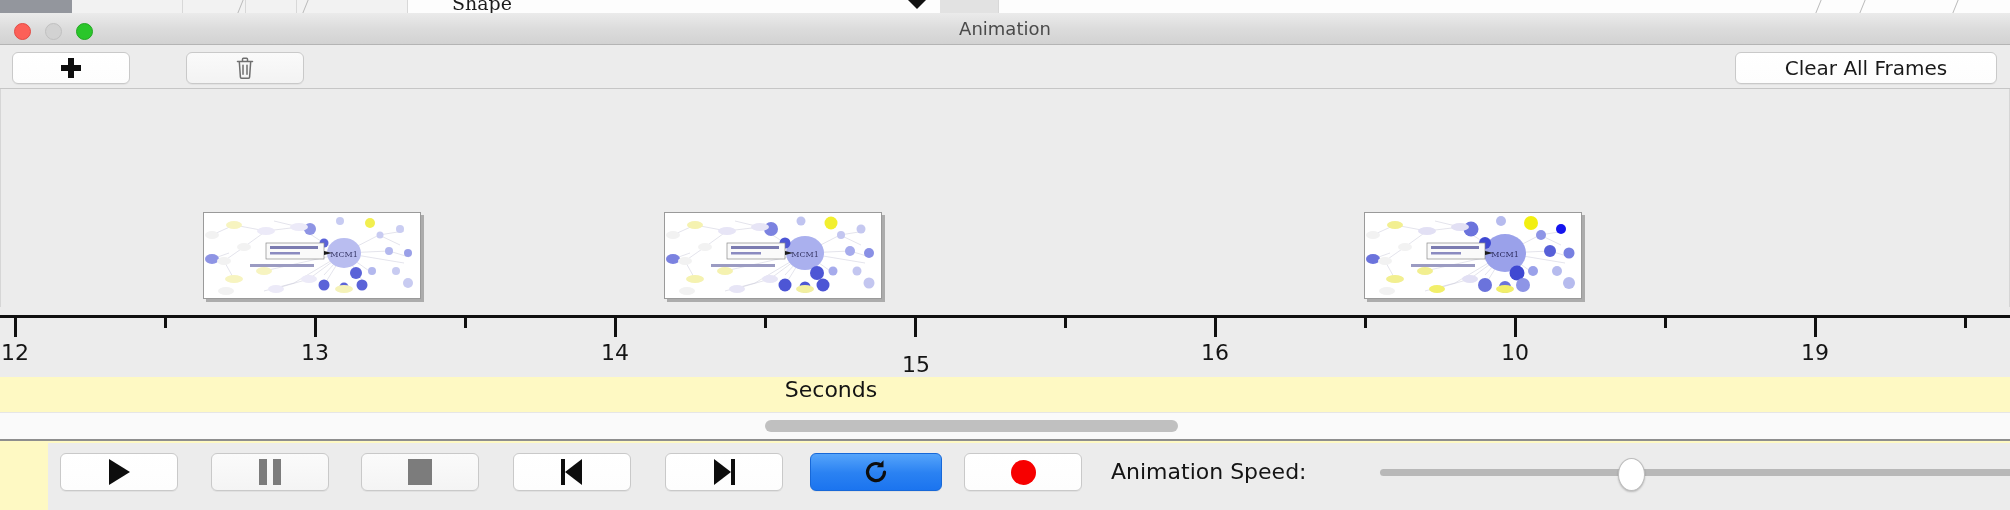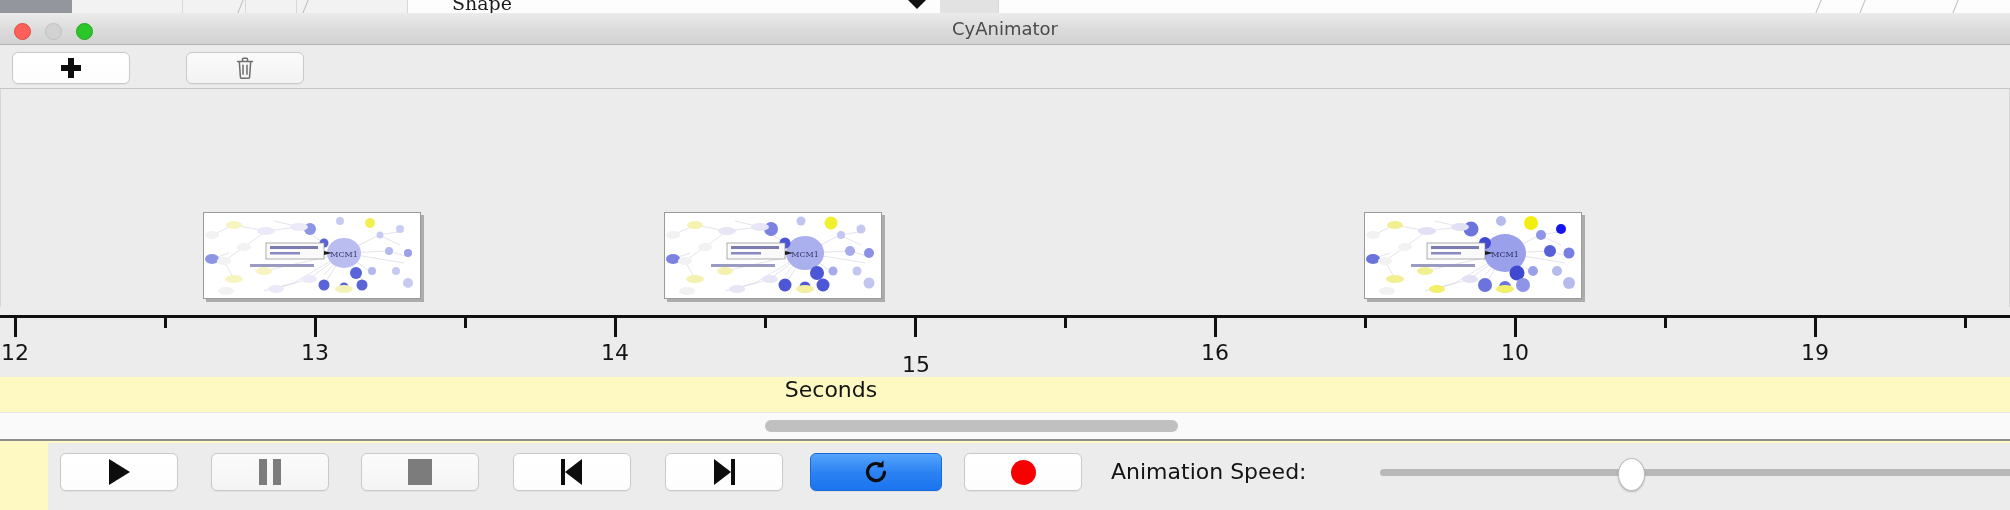--- a/index.html
+++ b/index.html
@@ -323,31 +323,34 @@
     <div class="bg-chunk" style="left:940px;width:58px;background:#e2e2e2;"></div>
     <div class="bg-slash" style="left:1818px;"></div>
     <div class="bg-slash" style="left:1862px;"></div>
     <div class="bg-slash" style="left:1955px;"></div>
   </div>
 
   <div class="titlebar">
     <div class="traffic red"></div>
     <div class="traffic yellow"></div>
     <div class="traffic green"></div>
-    <div class="window-title">CyAnimator</div>
+    <div class="window-title">Animation</div>
   </div>
 
   <div class="toolbar">
     <div class="tb-btn white" id="add-frame-button">
       <span class="plus-icon"></span>
     </div>
     <div class="tb-btn gray" id="delete-frame-button">
       <svg class="trash-icon" viewBox="0 0 20 24">
         <path d="M2.5 5.5h15M7.5 5.5V3.2c0-.5.4-.9.9-.9h3.2c.5 0 .9.4.9.9v2.3M4.3 5.5l1.1 15.6c0 .6.5 1.1 1.1 1.1h7c.6 0 1.1-.5 1.1-1.1L15.7 5.5M8 9.3v9M12 9.3v9" fill="none" stroke="#6f6f6f" stroke-width="1.5" stroke-linecap="round" stroke-linejoin="round"></path>
       </svg>
+    </div>
+    <div class="tb-btn white" id="clear-all-button">
+      <span>Clear All Frames</span>
     </div>
   </div>
 
   <div class="timeline">
     <div class="frame" style="left:202px;">
       <svg width="216" height="85" viewBox="0 0 216 85">
         <rect width="216" height="85" fill="#ffffff"></rect>
         <g stroke="#c9c9d8" stroke-width="0.5" fill="none">
           <path d="M8 22 L30 12 M30 12 L62 18 M62 18 L95 14 M95 14 L120 30 M120 30 L140 40
                    M140 40 L175 22 M175 22 L200 18 M140 40 L185 38 M140 40 L200 50

